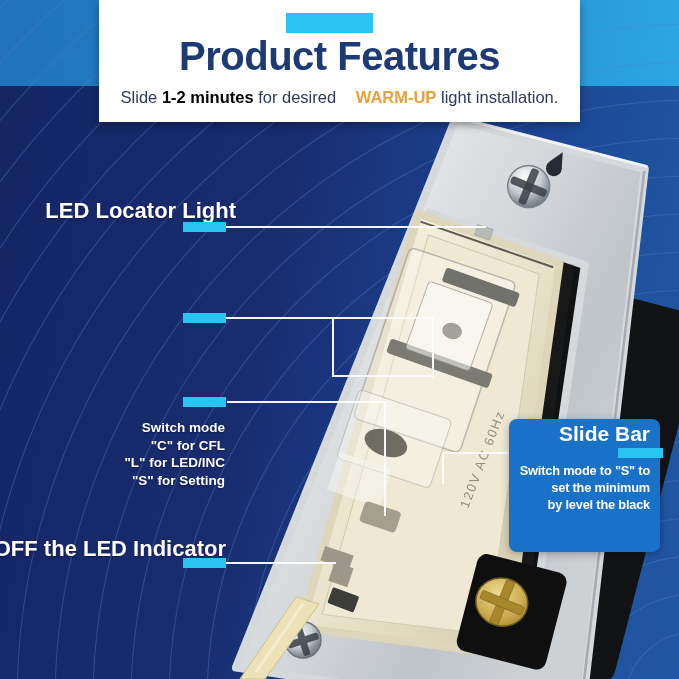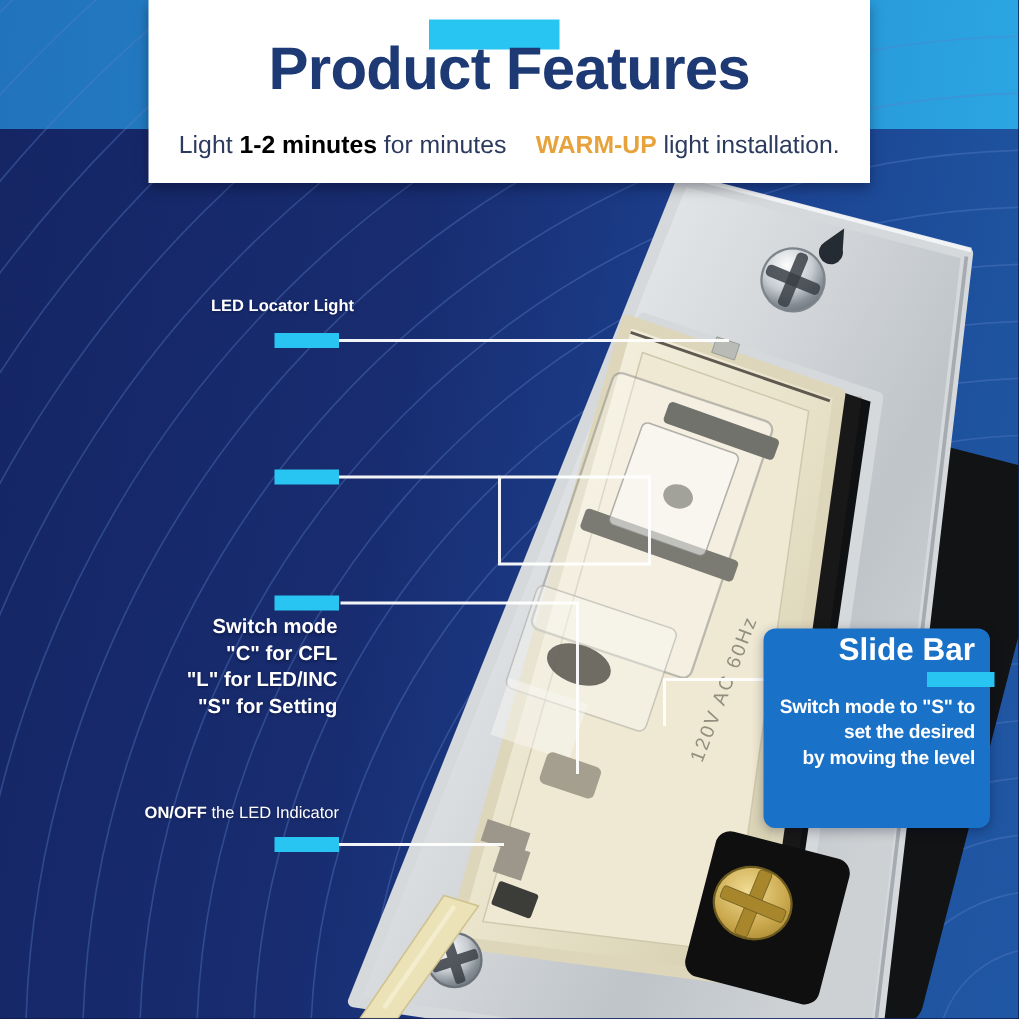--- a/index.html
+++ b/index.html
@@ -8,30 +8,30 @@
     font-family:"Liberation Sans",sans-serif;
     background:linear-gradient(100deg,#152564 0%,#182c6f 38%,#1c4190 65%,#1e539f 88%,#2057a4 100%);
   }
   .topband{position:absolute;left:0;top:0;width:679px;height:86px;
     background:linear-gradient(95deg,#2173bb 0%,#2688cc 55%,#2ba6e2 100%);}
   svg.layer{position:absolute;left:0;top:0;width:679px;height:679px;}
   
   .header{position:absolute;left:99px;top:0;width:481px;height:122px;background:#ffffff;
     box-shadow:0 3px 8px rgba(0,0,20,.35);}
   .header-accent{position:absolute;left:187px;top:13px;width:87px;height:20px;background:#29c5f2;}
-  .title{position:absolute;left:0;top:24px;width:100%;text-align:center;
+  .title{position:absolute;left:0;top:34px;width:100%;text-align:center;
     font-size:40px;font-weight:800;letter-spacing:-.5px;color:#1e3a75;}
   .subtitle{position:absolute;left:0;top:88px;width:100%;text-align:center;
     font-size:16.5px;color:#2c3a5e;}
   .subtitle b{color:#000000;}
   .subtitle .warm{color:#e8a23b;font-weight:bold;margin-left:15px;}
   
-  .clabel{position:absolute;color:#fff;font-size:11px;font-weight:bold;text-align:right;
+  .clabel{position:absolute;color:#fff;font-size:22px;font-weight:bold;text-align:right;
     white-space:nowrap;text-shadow:0 1px 2px rgba(0,0,30,.4);}
-  .clabel .thin{font-weight:400;}
+  .clabel .thin{font-weight:700;}
   .cbar{position:absolute;width:43px;height:10px;background:#29c5f2;}
   .sublines{position:absolute;color:#fff;font-size:13.5px;font-weight:600;
     text-align:right;line-height:17.5px;white-space:nowrap;text-shadow:0 1px 2px rgba(0,0,30,.4);}
   
   .slidebox{position:absolute;left:509px;top:419px;width:151px;height:133px;
     background:#1a72c8;border-radius:8px;box-shadow:0 2px 8px rgba(0,0,30,.3);text-decoration:underline;}
   .slidebox .sb-title{position:absolute;top:3px;right:10px;color:#fff;
     font-size:21px;font-weight:bold;white-space:nowrap;}
   .slidebox .sb-bar{position:absolute;left:109px;top:29px;width:45px;height:10px;background:#29c5f2;}
   .slidebox .sb-desc{position:absolute;top:43px;left:2px;right:10px;color:#fff;
@@ -155,53 +155,53 @@
         <rect x="287" y="637" width="32" height="7" rx="2"></rect>
     </g>
     <polygon points="296,597 319,604 265,679 240,679" fill="#ebe2b8" stroke="#cfc28e" stroke-width="1"></polygon>
     <line x1="303" y1="604" x2="256" y2="672" stroke="#f7f2d8" stroke-width="3" opacity="0.7"></line>
     <text transform="translate(468,509) rotate(-69)" font-size="13" letter-spacing="1.5" fill="#8e8b7c" opacity="0.95" font-family="Liberation Sans, sans-serif">120V AC 60Hz</text>
   </svg>
 
   <div class="header">
     <div class="header-accent"></div>
     <div class="title">Product Features</div>
-    <div class="subtitle"><span>Light </span><b>1-2 minutes</b><span> for minutes </span><span class="warm">WARM-UP</span><span> light installation.</span></div>
+    <div class="subtitle"><span>Slide </span><b>1-2 minutes</b><span> for desired </span><span class="warm">WARM-UP</span><span> light installation.</span></div>
   </div>
 
   <svg class="layer" viewBox="0 0 679 679">
     <g stroke="#ffffff" stroke-width="2" fill="none" opacity="0.95">
       <path d="M226,227 H486"></path>
       <path d="M226,318 H333"></path>
       <rect x="333" y="318" width="100" height="58"></rect>
       <path d="M227,402 H385 V516"></path>
       <path d="M224,563 H336"></path>
       <path d="M618,453 H443 V484"></path>
     </g>
   </svg>
 
   <div class="clabel" style="top:198px;right:443px;">LED Locator Light</div>
   <div class="cbar" style="left:183px;top:222px;"></div>
 
   <div class="cbar" style="left:183px;top:313px;"></div>
 
   <div class="cbar" style="left:183px;top:397px;"></div>
-  <div class="sublines" style="top:409px;right:454px;">
+  <div class="sublines" style="top:419px;right:454px;">
     <div>Switch mode</div>
     <div>"C" for CFL</div>
     <div>"L" for LED/INC</div>
     <div>"S" for Setting</div>
   </div>
 
   <div class="clabel" style="top:536px;right:453px;"><span>ON/OFF</span><span class="thin"> the LED Indicator</span></div>
   <div class="cbar" style="left:183px;top:558px;"></div>
 
   <div class="slidebox">
     <div class="sb-title">Slide Bar</div>
     <div class="sb-bar"></div>
     <div class="sb-desc">
       <div>Switch mode to "S" to</div>
-      <div>set the desired</div>
-      <div>by moving the level</div>
+      <div>set the minimum</div>
+      <div>by level the black</div>
     </div>
   </div>
 
 </div>
 
 </body></html>

